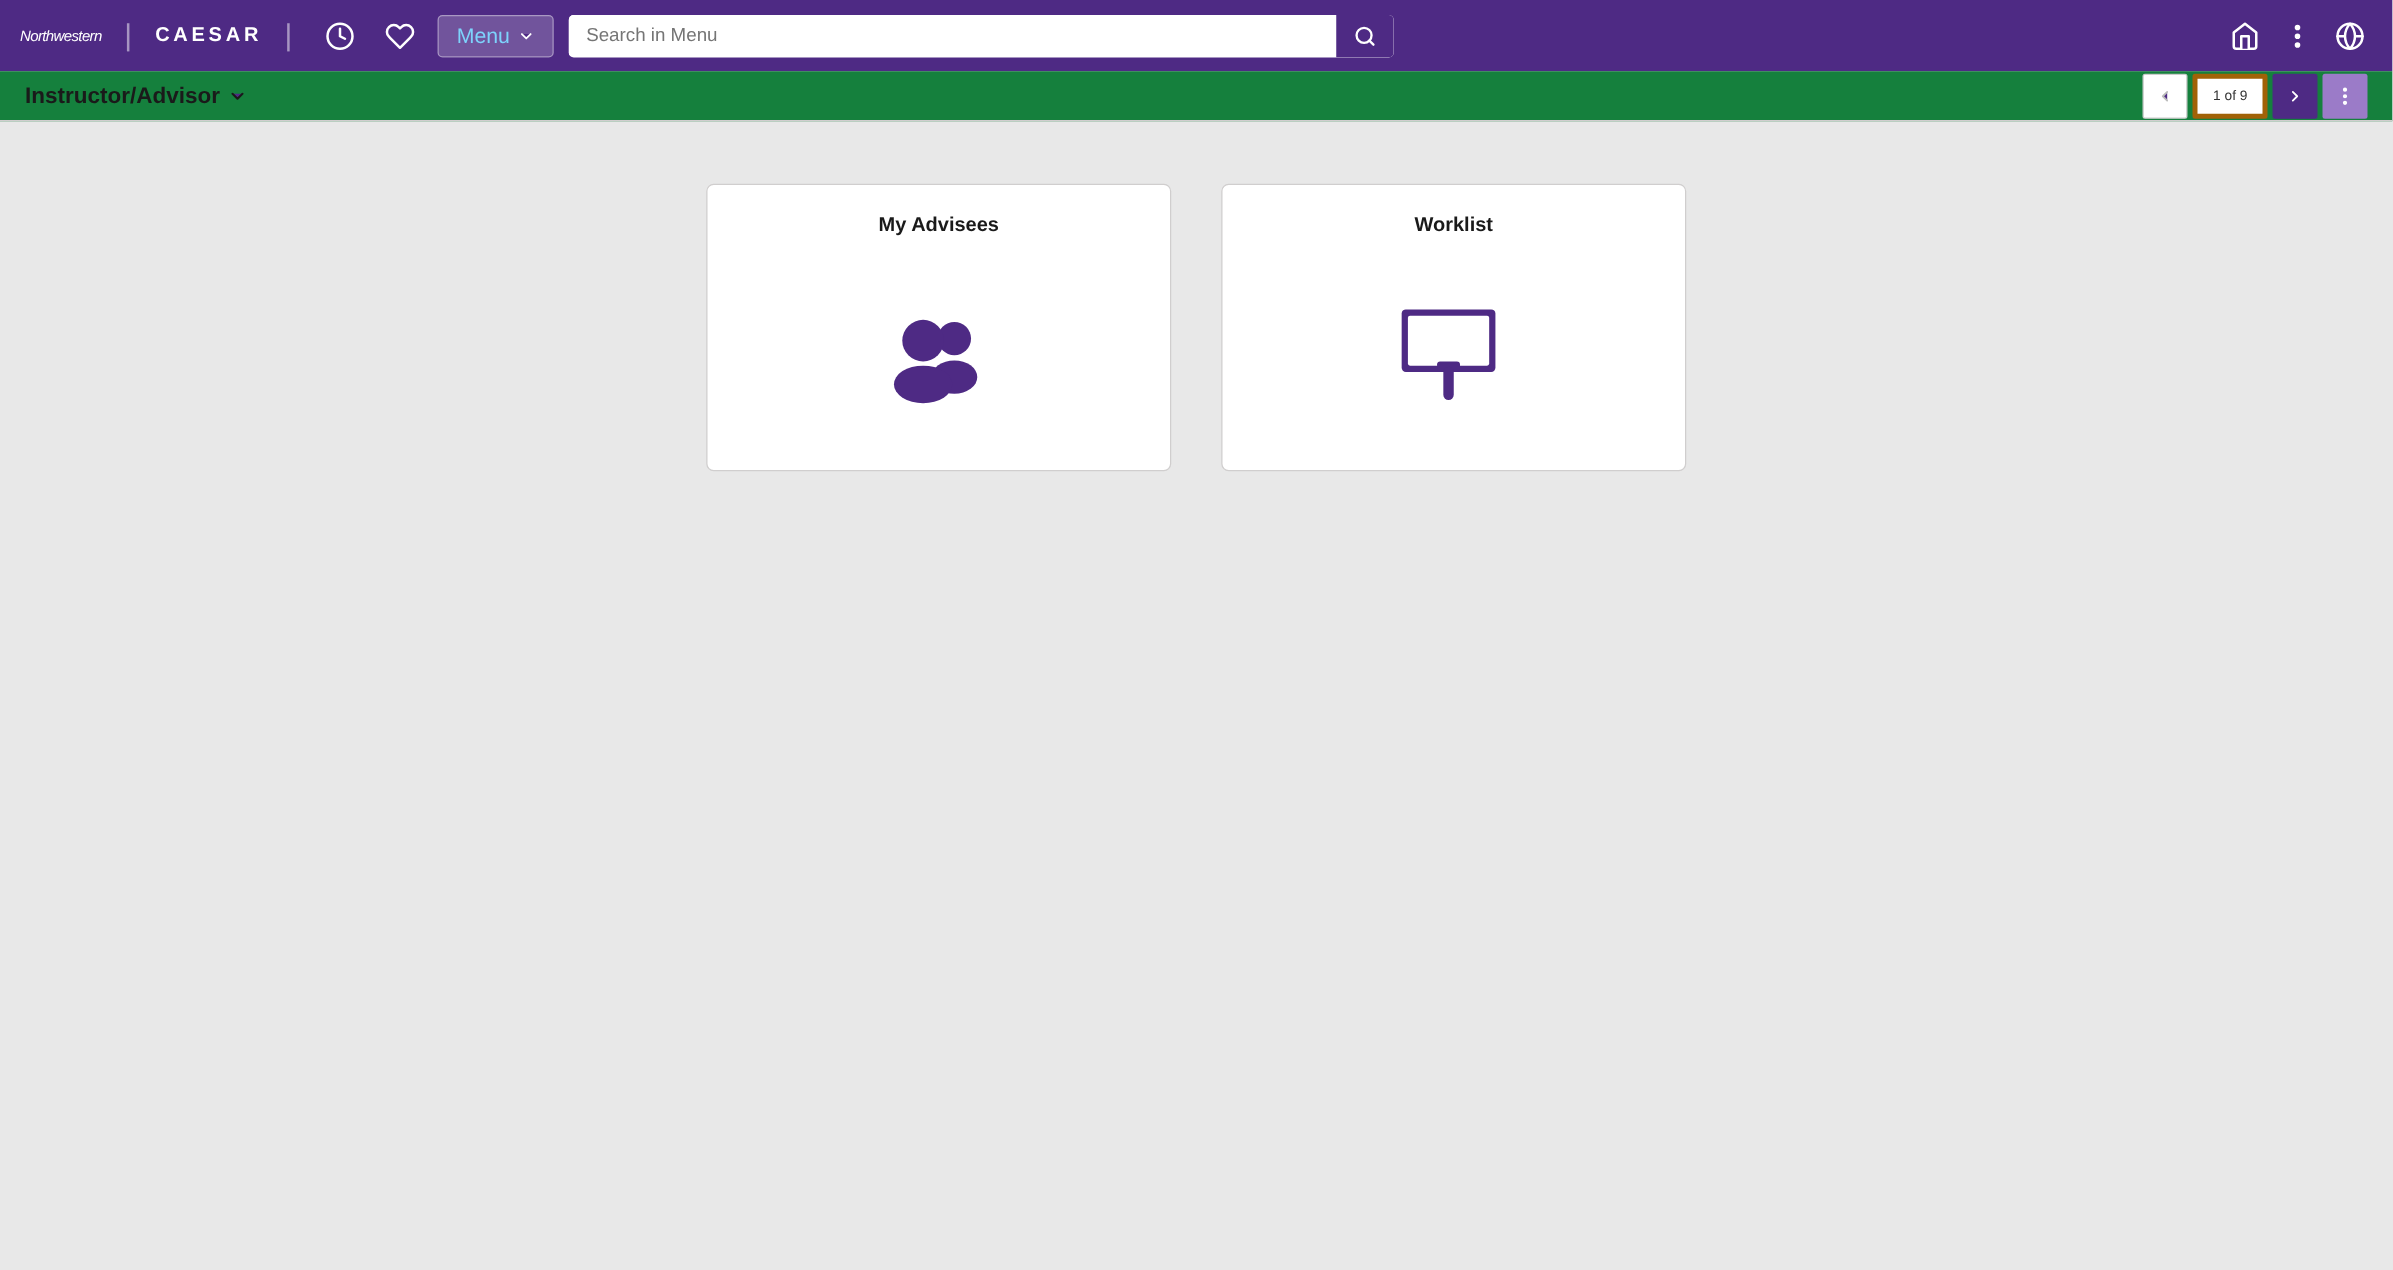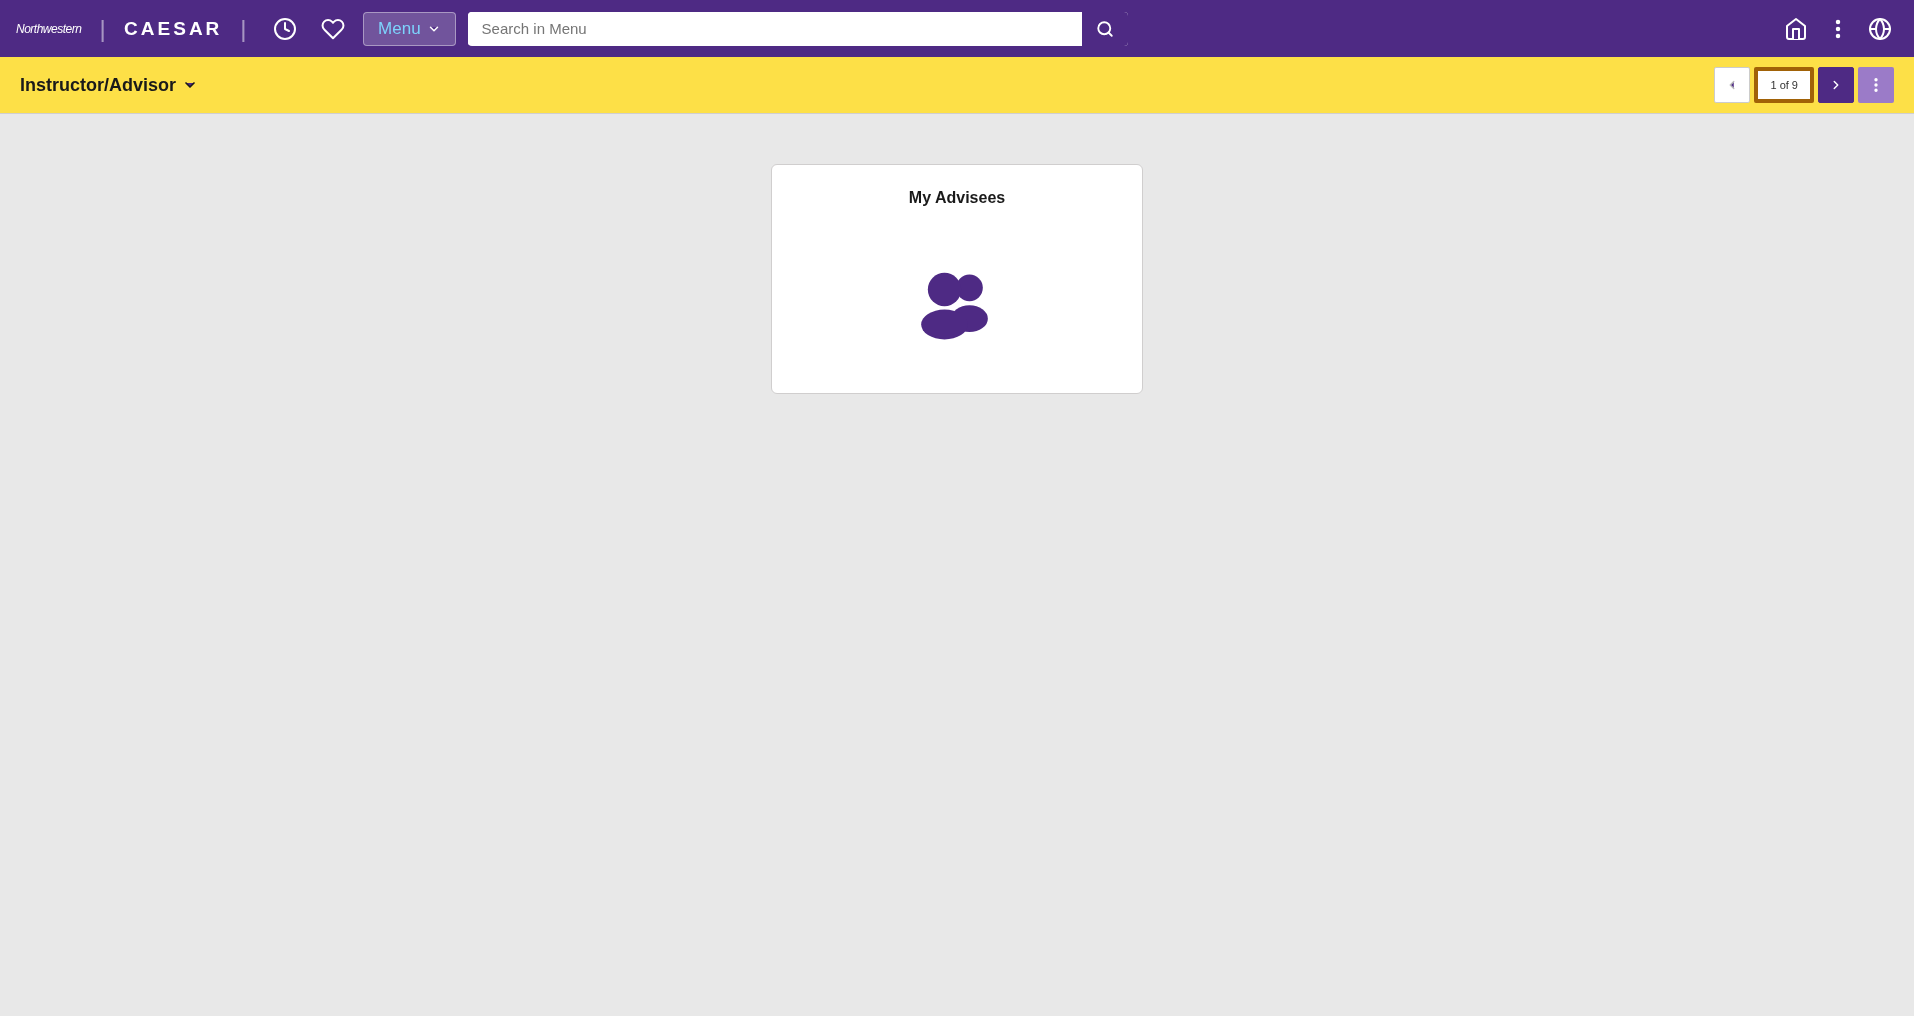--- a/index.html
+++ b/index.html
@@ -90,22 +90,22 @@
 
     .header-right {
       display: flex;
       align-items: center;
       gap: 6px;
       margin-left: auto;
     }
 
     
     .subheader {
-      background: #fde047;
-      height: 57px;
+      background: #15803d;
+      height: 40px;
       display: flex;
       align-items: center;
       padding: 0 20px;
       border-bottom: 1px solid #d0cece;
     }
     .subheader-title {
       display: flex;
       align-items: center;
       gap: 6px;
       font-size: 18px;
@@ -209,21 +209,21 @@
       letter-spacing: -0.5px;
     }
   </style>
 </head>
 <body>
 
 <header class="header">
   <div class="header-logo">
     <span class="nu-wordmark">Northwestern</span>
     <span class="header-separator">|</span>
-    <span class="caesar-text" style="color:white;font-size:19px;font-weight:700;letter-spacing:3px;">CAESAR</span>
+    <span class="caesar-text" style="color:white;font-size:16px;font-weight:700;letter-spacing:3px;">CAESAR</span>
     <span class="header-separator">|</span>
   </div>
 
   <button class="header-icon-btn" title="History">
 
     <svg width="24" height="24" viewBox="0 0 24 24" fill="none" stroke="white" stroke-width="2" stroke-linecap="round" stroke-linejoin="round">
       <circle cx="12" cy="12" r="10"></circle>
       <polyline points="12 6 12 12 16 14"></polyline>
     </svg>
   </button>
@@ -316,15 +316,30 @@
 
         <circle cx="75" cy="28" r="16" fill="#4e2a84"></circle>
         <ellipse cx="75" cy="65" rx="22" ry="16" fill="#4e2a84"></ellipse>
 
         <circle cx="45" cy="30" r="20" fill="#4e2a84"></circle>
         <ellipse cx="45" cy="72" rx="28" ry="18" fill="#4e2a84"></ellipse>
       </svg>
     </div>
   </div>
 
+  <div class="card">
+    <div class="card-title">Worklist</div>
+    <div class="card-icon">
+
+      <svg width="100" height="90" viewBox="0 0 120 100">
+
+        <rect x="10" y="5" width="90" height="60" rx="4" ry="4" fill="#4e2a84"></rect>
+        <rect x="16" y="11" width="78" height="48" rx="2" ry="2" fill="white"></rect>
+
+        <rect x="44" y="55" width="22" height="10" rx="3" fill="#4e2a84"></rect>
+
+        <rect x="50" y="60" width="10" height="32" rx="5" fill="#4e2a84"></rect>
+      </svg>
+    </div>
+  </div>
 
 
 </main>
 
 </body></html>

